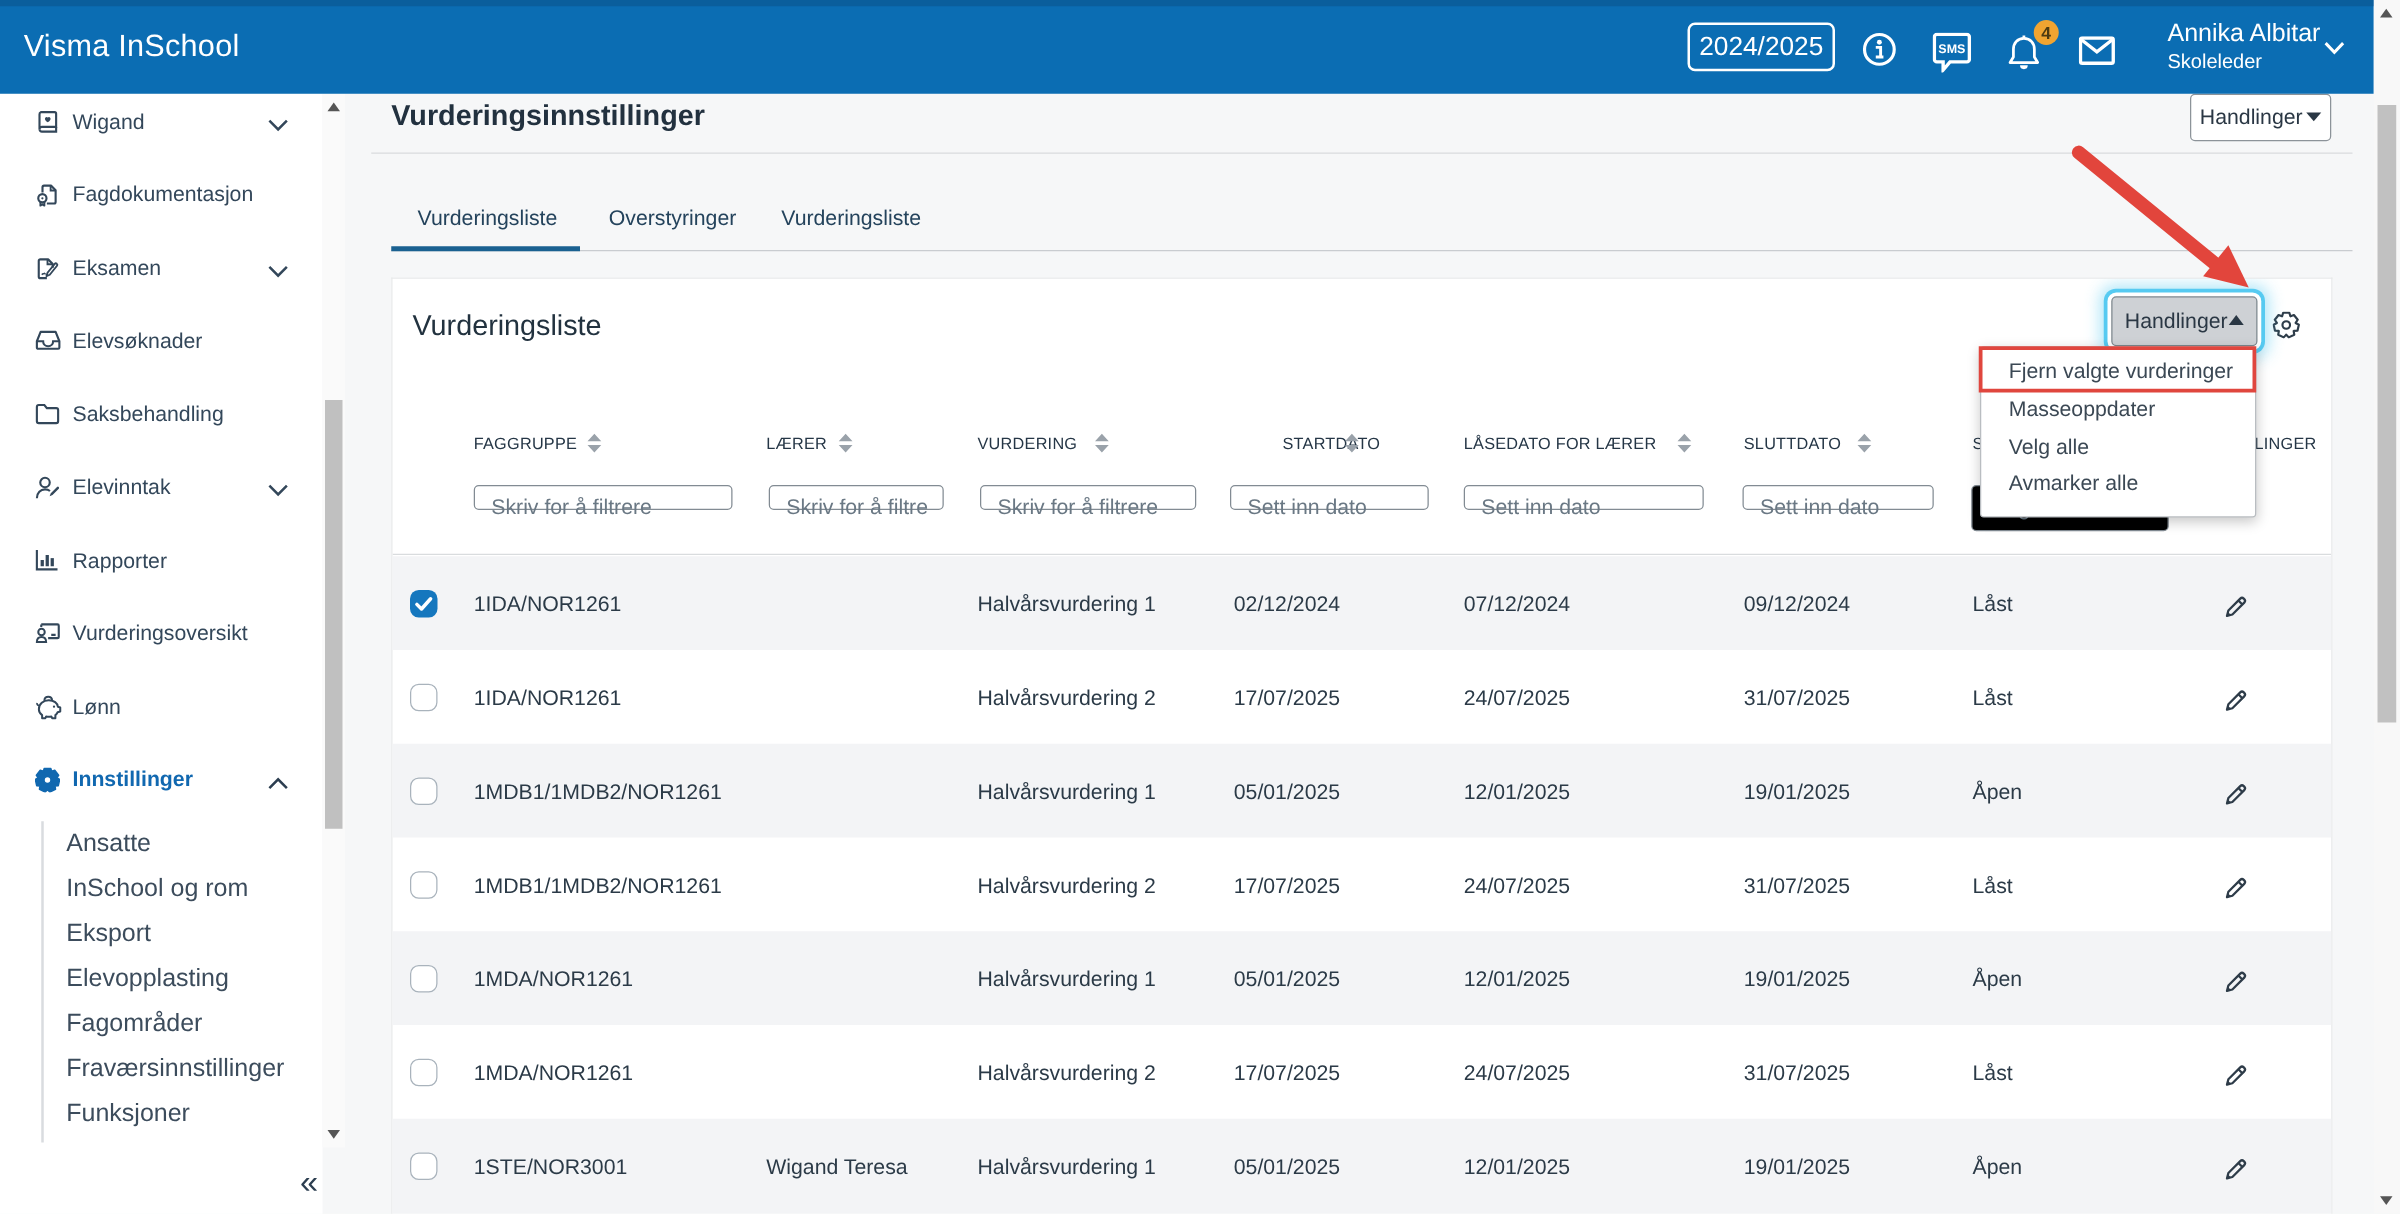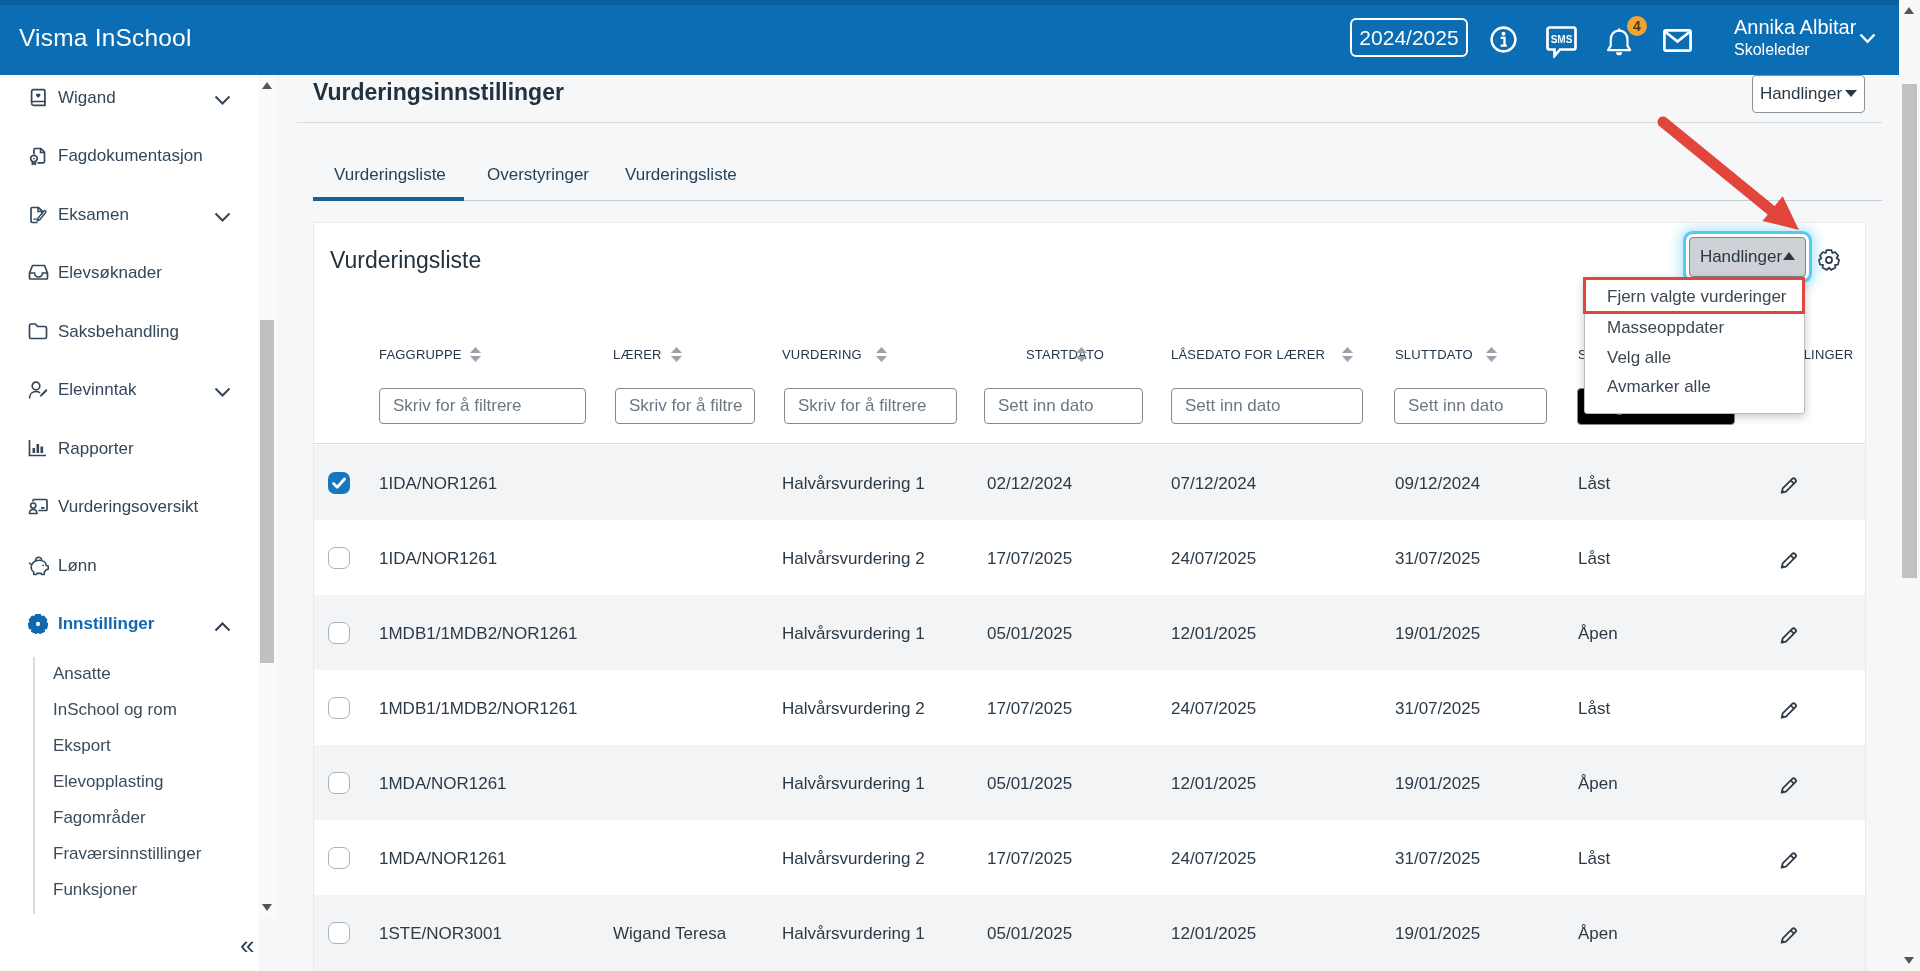--- a/index.html
+++ b/index.html
@@ -12,21 +12,21 @@
 #search .ph { position:absolute; left:34px; top:9px; font-size:17px; color:#dbe3ea; letter-spacing:0.1px; }
 #yearbtn { position:absolute; left:1350px; top:13px; width:118px; height:39px; border:2px solid #fff; border-radius:6px; color:#fff; font-size:21px; text-align:center; line-height:35px; }
 #uname { position:absolute; left:1734px; top:11px; color:#fff; font-size:20px; }
 #urole { position:absolute; left:1734px; top:36px; color:#fff; font-size:16px; }
 
 #sidebar { position:absolute; left:0; top:75px; width:258px; height:896px; background:#fff; z-index:5; }
 .mitem { position:absolute; left:0; width:258px; height:24px; color:#33475a; font-size:17px; }
 .mitem .ic { position:absolute; left:28px; top:1px; }
 .mitem .tx { position:absolute; left:58px; top:1px; }
 .mitem .ch { position:absolute; left:214px; top:4px; }
-.sub { position:absolute; left:53px; color:#3c4c5c; font-size:17px; }
+.sub { position:absolute; left:53px; color:#3c4c5c; font-size:20px; }
 #subline { position:absolute; left:33px; top:582px; width:2px; height:257px; background:#d9dcdf; }
 
 #sbar { position:absolute; left:258px; top:75px; width:18px; height:843px; background:#fafafa; z-index:6; }
 #sbar .thumb { position:absolute; left:2px; top:245px; width:14px; height:343px; background:#c0c0c0; }
 
 #rbar { position:absolute; left:1899px; top:0; width:21px; height:971px; background:#f8f8f8; z-index:40; }
 #rbar .thumb { position:absolute; left:3px; top:84px; width:15px; height:494px; background:#c1c1c1; }
 .sarrow { width:0; height:0; position:absolute; }
 
 #content { position:absolute; left:276px; top:75px; width:1623px; height:896px; background:#f6f7f8; }
@@ -37,21 +37,21 @@
 #tabul { position:absolute; left:37px; top:122px; width:151px; height:4px; background:#1a6191; z-index:2; }
 #tophandl { position:absolute; left:1476px; top:0px; width:113px; height:38px; background:#fff; border:1px solid #8c9399; border-radius:4px; color:#2a3744; font-size:17px; font-weight:500; text-align:center; line-height:36px; }
 
 #card { position:absolute; left:313px; top:222px; width:1553px; height:749px; background:#fff; border:1px solid #e7e9ea; border-bottom:none; z-index:1; overflow:hidden; }
 #cardtitle { position:absolute; left:16px; top:24px; font-size:23px; color:#22323f; }
 #cardhandl { position:absolute; left:1375px; top:14px; width:117px; height:40px; background:#ced1d5; border:1px solid #7d868d; border-radius:4px; color:#2a3744; font-size:17px; font-weight:500; text-align:center; line-height:38px; box-shadow:0 0 0 3px #fff, 0 0 0 6px rgba(80,200,240,0.95), 0 0 12px 9px rgba(80,200,240,0.45); z-index:10; }
 .caret-down { display:inline-block; width:0; height:0; border-left:6px solid transparent; border-right:6px solid transparent; border-top:7px solid #2a3744; vertical-align:middle; margin-left:3px; margin-top:-3px; }
 .caret-up { display:inline-block; width:0; height:0; border-left:6.5px solid transparent; border-right:6.5px solid transparent; border-bottom:8px solid #2a3744; vertical-align:middle; margin-left:1px; margin-top:-4px; }
 
 .thlab { position:absolute; top:124px; font-size:13px; font-weight:400; color:#253646; letter-spacing:0.2px; }
-.filt { position:absolute; top:165px; height:36px; border:1px solid #828b93; border-radius:4px; background:#fff; color:#6a7884; font-size:17px; line-height:34px; padding-left:13px; }
+.filt { position:absolute; top:165px; height:20px; border:1px solid #828b93; border-radius:4px; background:#fff; color:#6a7884; font-size:17px; line-height:34px; padding-left:13px; }
 #hline { position:absolute; left:0px; top:220px; width:1551px; height:1px; background:#d9dcde; }
 .row { position:absolute; left:0px; width:1551px; height:75px; }
 .row.g { background:#f3f4f6; }
 .cell { position:absolute; top:29px; font-size:17px; color:#2b3a47; }
 .cbx { position:absolute; left:14px; top:27px; width:22px; height:22px; border-radius:7px; background:#fff; border:1.5px solid #a9b3bc; }
 .cbx.on { background:#1577be; border:none; }
 
 #ddpanel { position:absolute; left:1584px; top:277px; width:221px; height:137px; background:#fff; border:1px solid #b9bdc1; border-radius:3px; box-shadow:0 3px 10px rgba(0,0,0,0.22); z-index:20; }
 .dditem { position:absolute; left:22px; font-size:17px; color:#3b4854; }
 #redbox { position:absolute; left:1583px; top:277px; width:222px; height:37px; border:3px solid #e0463e; z-index:21; }

